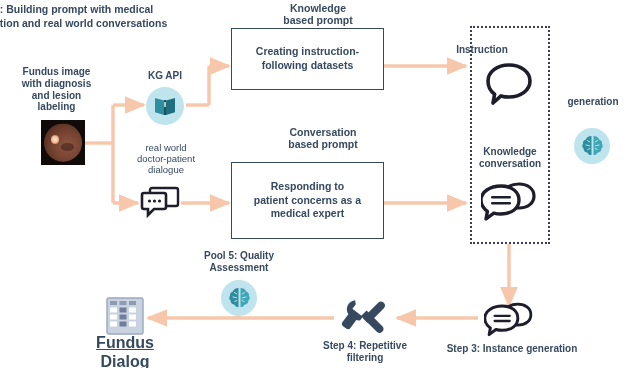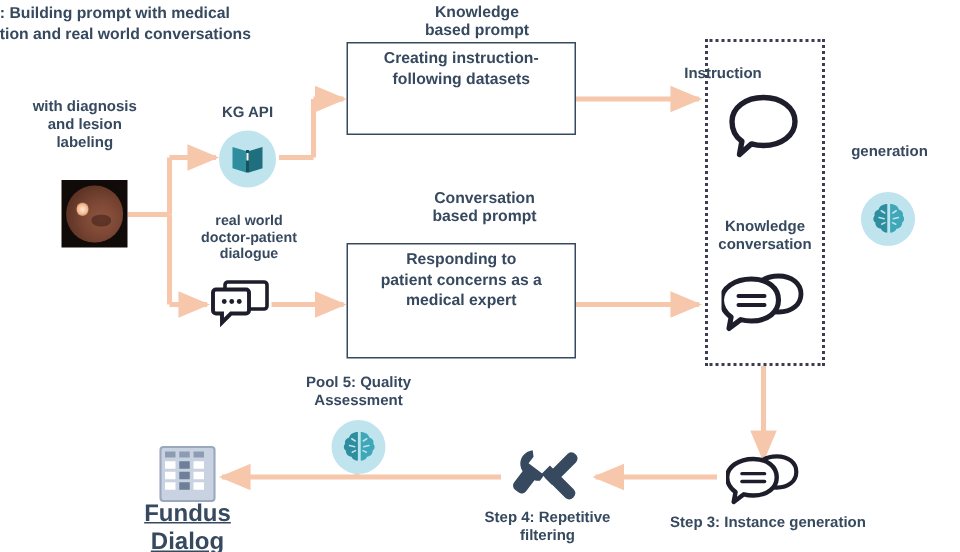--- a/index.html
+++ b/index.html
@@ -5,31 +5,31 @@
   html,body{margin:0;padding:0;background:#ffffff;}
   body{
     width:640px;height:368px;position:relative;overflow:hidden;
     font-family:"Liberation Sans","DejaVu Sans",sans-serif;
     color:#36495f;
   }
   .stage{position:absolute;left:0;top:0;width:640px;height:368px;}
   svg.wires{position:absolute;left:0;top:0;width:640px;height:368px;pointer-events:none;}
 
   .lbl{position:absolute;text-align:center;font-weight:bold;color:#36495f;line-height:1.18;}
-  .lbl.reg{font-weight:bold;}
+  .lbl.reg{font-weight:normal;}
 
   .title{
     position:absolute;left:-6px;top:2px;width:230px;text-align:left;
     font-size:10.5px;font-weight:bold;line-height:1.35;color:#36495f;
     white-space:nowrap;
   }
 
   .box{
     position:absolute;border:1.6px solid #36495f;background:#ffffff;
-    display:flex;justify-content:center;text-align:center;
+    display:flex;align-items:center;justify-content:center;text-align:center;
     font-size:10.5px;font-weight:bold;line-height:1.3;color:#36495f;
     box-sizing:border-box;padding:4px 8px;
   }
 
   .dotted{
     position:absolute;border:2px dotted #3c3c52;background:#ffffff;
     box-sizing:border-box;
   }
 
   .circ{
@@ -97,20 +97,21 @@
       <path d="M238,294 L238,318"></path>
     </g>
   </svg>
 
   <div class="title">
     <div>1: Building prompt with medical</div>
     <div>ation and real world conversations</div>
   </div>
 
   <div class="lbl" style="left:4px;top:66px;width:105px;font-size:10px;">
+    <div>Fundus image</div>
     <div>with diagnosis</div>
     <div>and lesion</div>
     <div>labeling</div>
   </div>
   <div class="fundus" style="left:41px;top:120px;width:44px;height:45px;">
     <div class="eye"></div>
     <div class="disc"></div>
     <div class="les"></div>
   </div>
 

